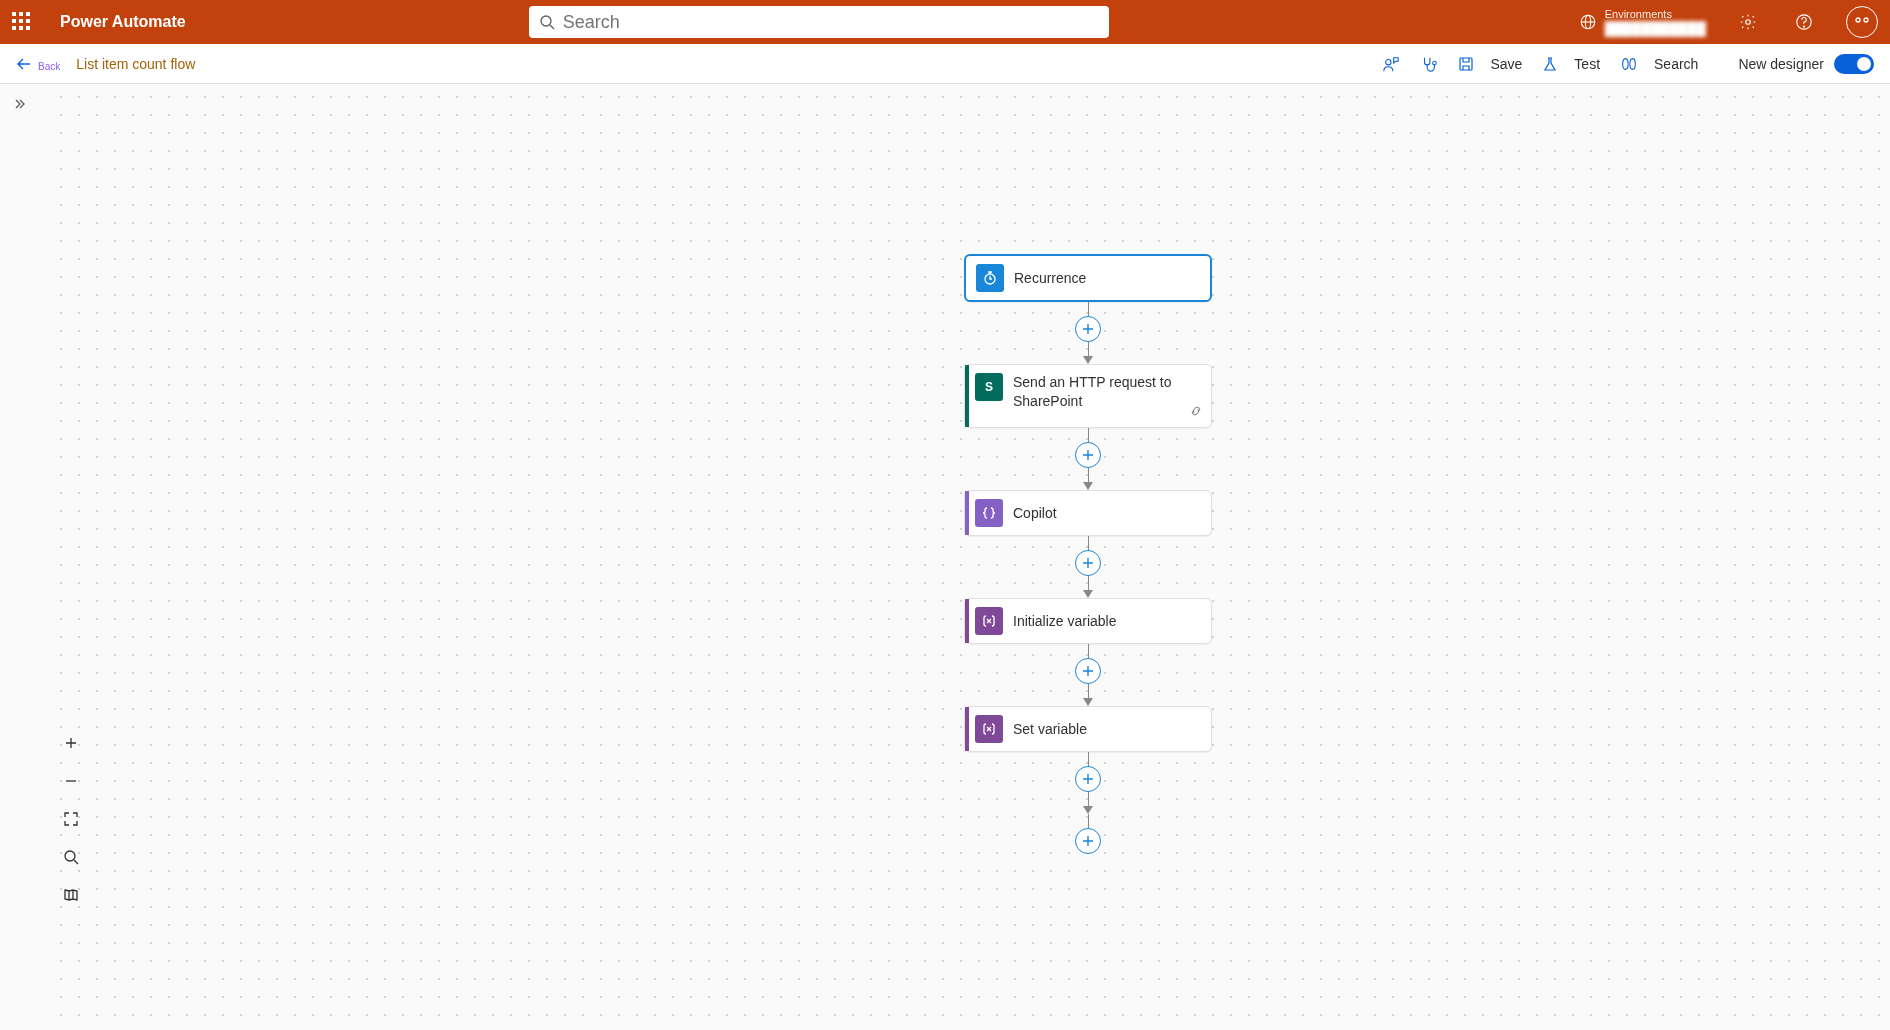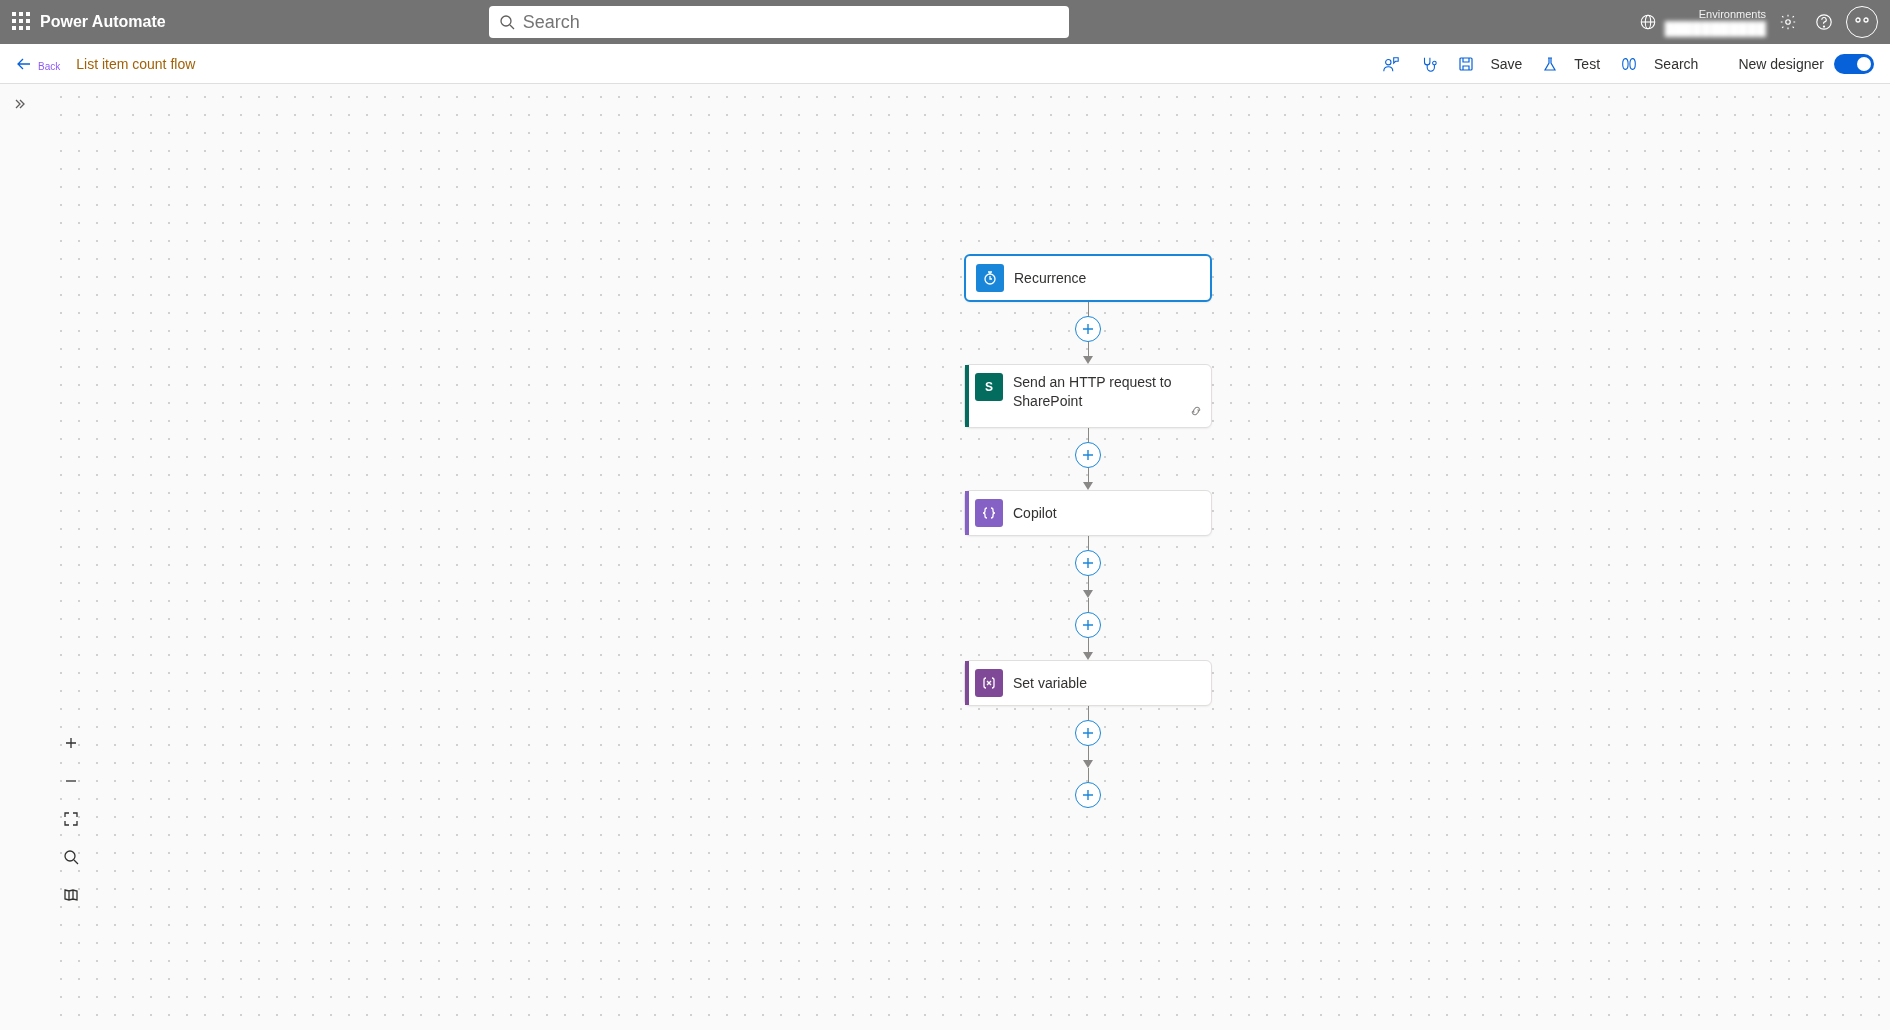--- a/index.html
+++ b/index.html
@@ -1,26 +1,26 @@
 <!DOCTYPE html>
 <html><head>
 <meta charset="utf-8">
 <style>
 * { box-sizing: border-box; margin: 0; padding: 0; }
 body { font-family: "Segoe UI", Arial, sans-serif; font-size: 14px; color: #323130; overflow: hidden; width: 1890px; height: 1030px; }
 
 
-.header { height: 44px; background: #737373; display: flex; align-items: center; color: #fff; padding: 0 12px; gap: 8px; }
+.header { height: 44px; background: #c2410c; display: flex; align-items: center; color: #fff; padding: 0 12px; gap: 28px; }
 .waffle { width: 20px; height: 20px; display: grid; grid-template-columns: repeat(3,4px); grid-template-rows: repeat(3,4px); gap: 3px; cursor: pointer; }
 .waffle span { background: #fff; width: 4px; height: 4px; }
 .app-name { font-size: 16px; font-weight: 600; }
 .search { margin-left: 315px; width: 580px; height: 32px; background: #fff; border-radius: 4px; display: flex; align-items: center; padding: 0 10px; gap: 8px; color: #605e5c; }
 .search input { border: none; outline: none; flex: 1; font-size: 18px; background: transparent; }
 .header-spacer { flex: 1; }
-.env { display: flex; align-items: center; gap: 8px; font-size: 12px; text-align: right; }
+.env { display: flex; align-items: center; gap: 8px; font-size: 12px; }
 .env-block { display: flex; flex-direction: column; line-height: 1.2; }
 .env-label { font-size: 11px; opacity: .9; }
 .env-name { font-size: 13px; filter: blur(2px); }
 .header-icon { width: 28px; height: 28px; display: flex; align-items: center; justify-content: center; cursor: pointer; }
 .avatar { width: 32px; height: 32px; border: 1.5px solid #fff; border-radius: 50%; display: flex; align-items: center; justify-content: center; font-size: 13px; letter-spacing: -1px; }
 
 
 .subheader { height: 40px; background: #fff; border-bottom: 1px solid #e1dfdd; display: flex; align-items: center; padding: 0 16px; gap: 16px; }
 .back { display: flex; align-items: flex-end; gap: 6px; color: #8b5cf6; cursor: pointer; font-size: 10px; }
 .flow-name { color: #a16207; font-size: 14px; }
@@ -240,39 +240,51 @@
       <div class="connector">
         <div class="line" style="height:14px"></div>
         <div class="plus">
           <svg width="12" height="12" viewBox="0 0 12 12" stroke="#1a86d9" stroke-width="1.4">
             <path d="M6 1v10M1 6h10"></path>
           </svg>
         </div>
         <div class="line" style="height:14px"></div>
         <div class="arrow-down"></div>
       </div>
-      <div class="connector">
-        <div class="line" style="height:14px"></div>
-        <div class="plus">
-          <svg width="12" height="12" viewBox="0 0 12 12" stroke="#1a86d9" stroke-width="1.4">
-            <path d="M6 1v10M1 6h10"></path>
-          </svg>
-        </div>
-        <div class="line" style="height:14px"></div>
-        <div class="arrow-down"></div>
-      </div>
       <div class="node">
         <div class="accent acc-purple2"></div>
         <div class="node-body " style="">
           <div class="node-icon ic-purple2">
             <svg width="16" height="16" viewBox="0 0 16 16" fill="none" stroke="#fff" stroke-width="1.3">
               <path d="M5 3c-1 0-2 1-2 2v6c0 1 1 2 2 2M11 3c1 0 2 1 2 2v6c0 1-1 2-2 2"></path>
               <path d="M6 6l4 4M10 6l-4 4"></path>
             </svg>
           </div>
+          <div class="node-text">Initialize variable</div>
+        </div>
+      </div>
+      <div class="connector">
+        <div class="line" style="height:14px"></div>
+        <div class="plus">
+          <svg width="12" height="12" viewBox="0 0 12 12" stroke="#1a86d9" stroke-width="1.4">
+            <path d="M6 1v10M1 6h10"></path>
+          </svg>
+        </div>
+        <div class="line" style="height:14px"></div>
+        <div class="arrow-down"></div>
+      </div>
+      <div class="node">
+        <div class="accent acc-purple2"></div>
+        <div class="node-body " style="">
+          <div class="node-icon ic-purple2">
+            <svg width="16" height="16" viewBox="0 0 16 16" fill="none" stroke="#fff" stroke-width="1.3">
+              <path d="M5 3c-1 0-2 1-2 2v6c0 1 1 2 2 2M11 3c1 0 2 1 2 2v6c0 1-1 2-2 2"></path>
+              <path d="M6 6l4 4M10 6l-4 4"></path>
+            </svg>
+          </div>
           <div class="node-text">Set variable</div>
         </div>
       </div>
       <div class="connector">
         <div class="line" style="height:14px"></div>
         <div class="plus">
           <svg width="12" height="12" viewBox="0 0 12 12" stroke="#1a86d9" stroke-width="1.4">
             <path d="M6 1v10M1 6h10"></path>
           </svg>
         </div>

